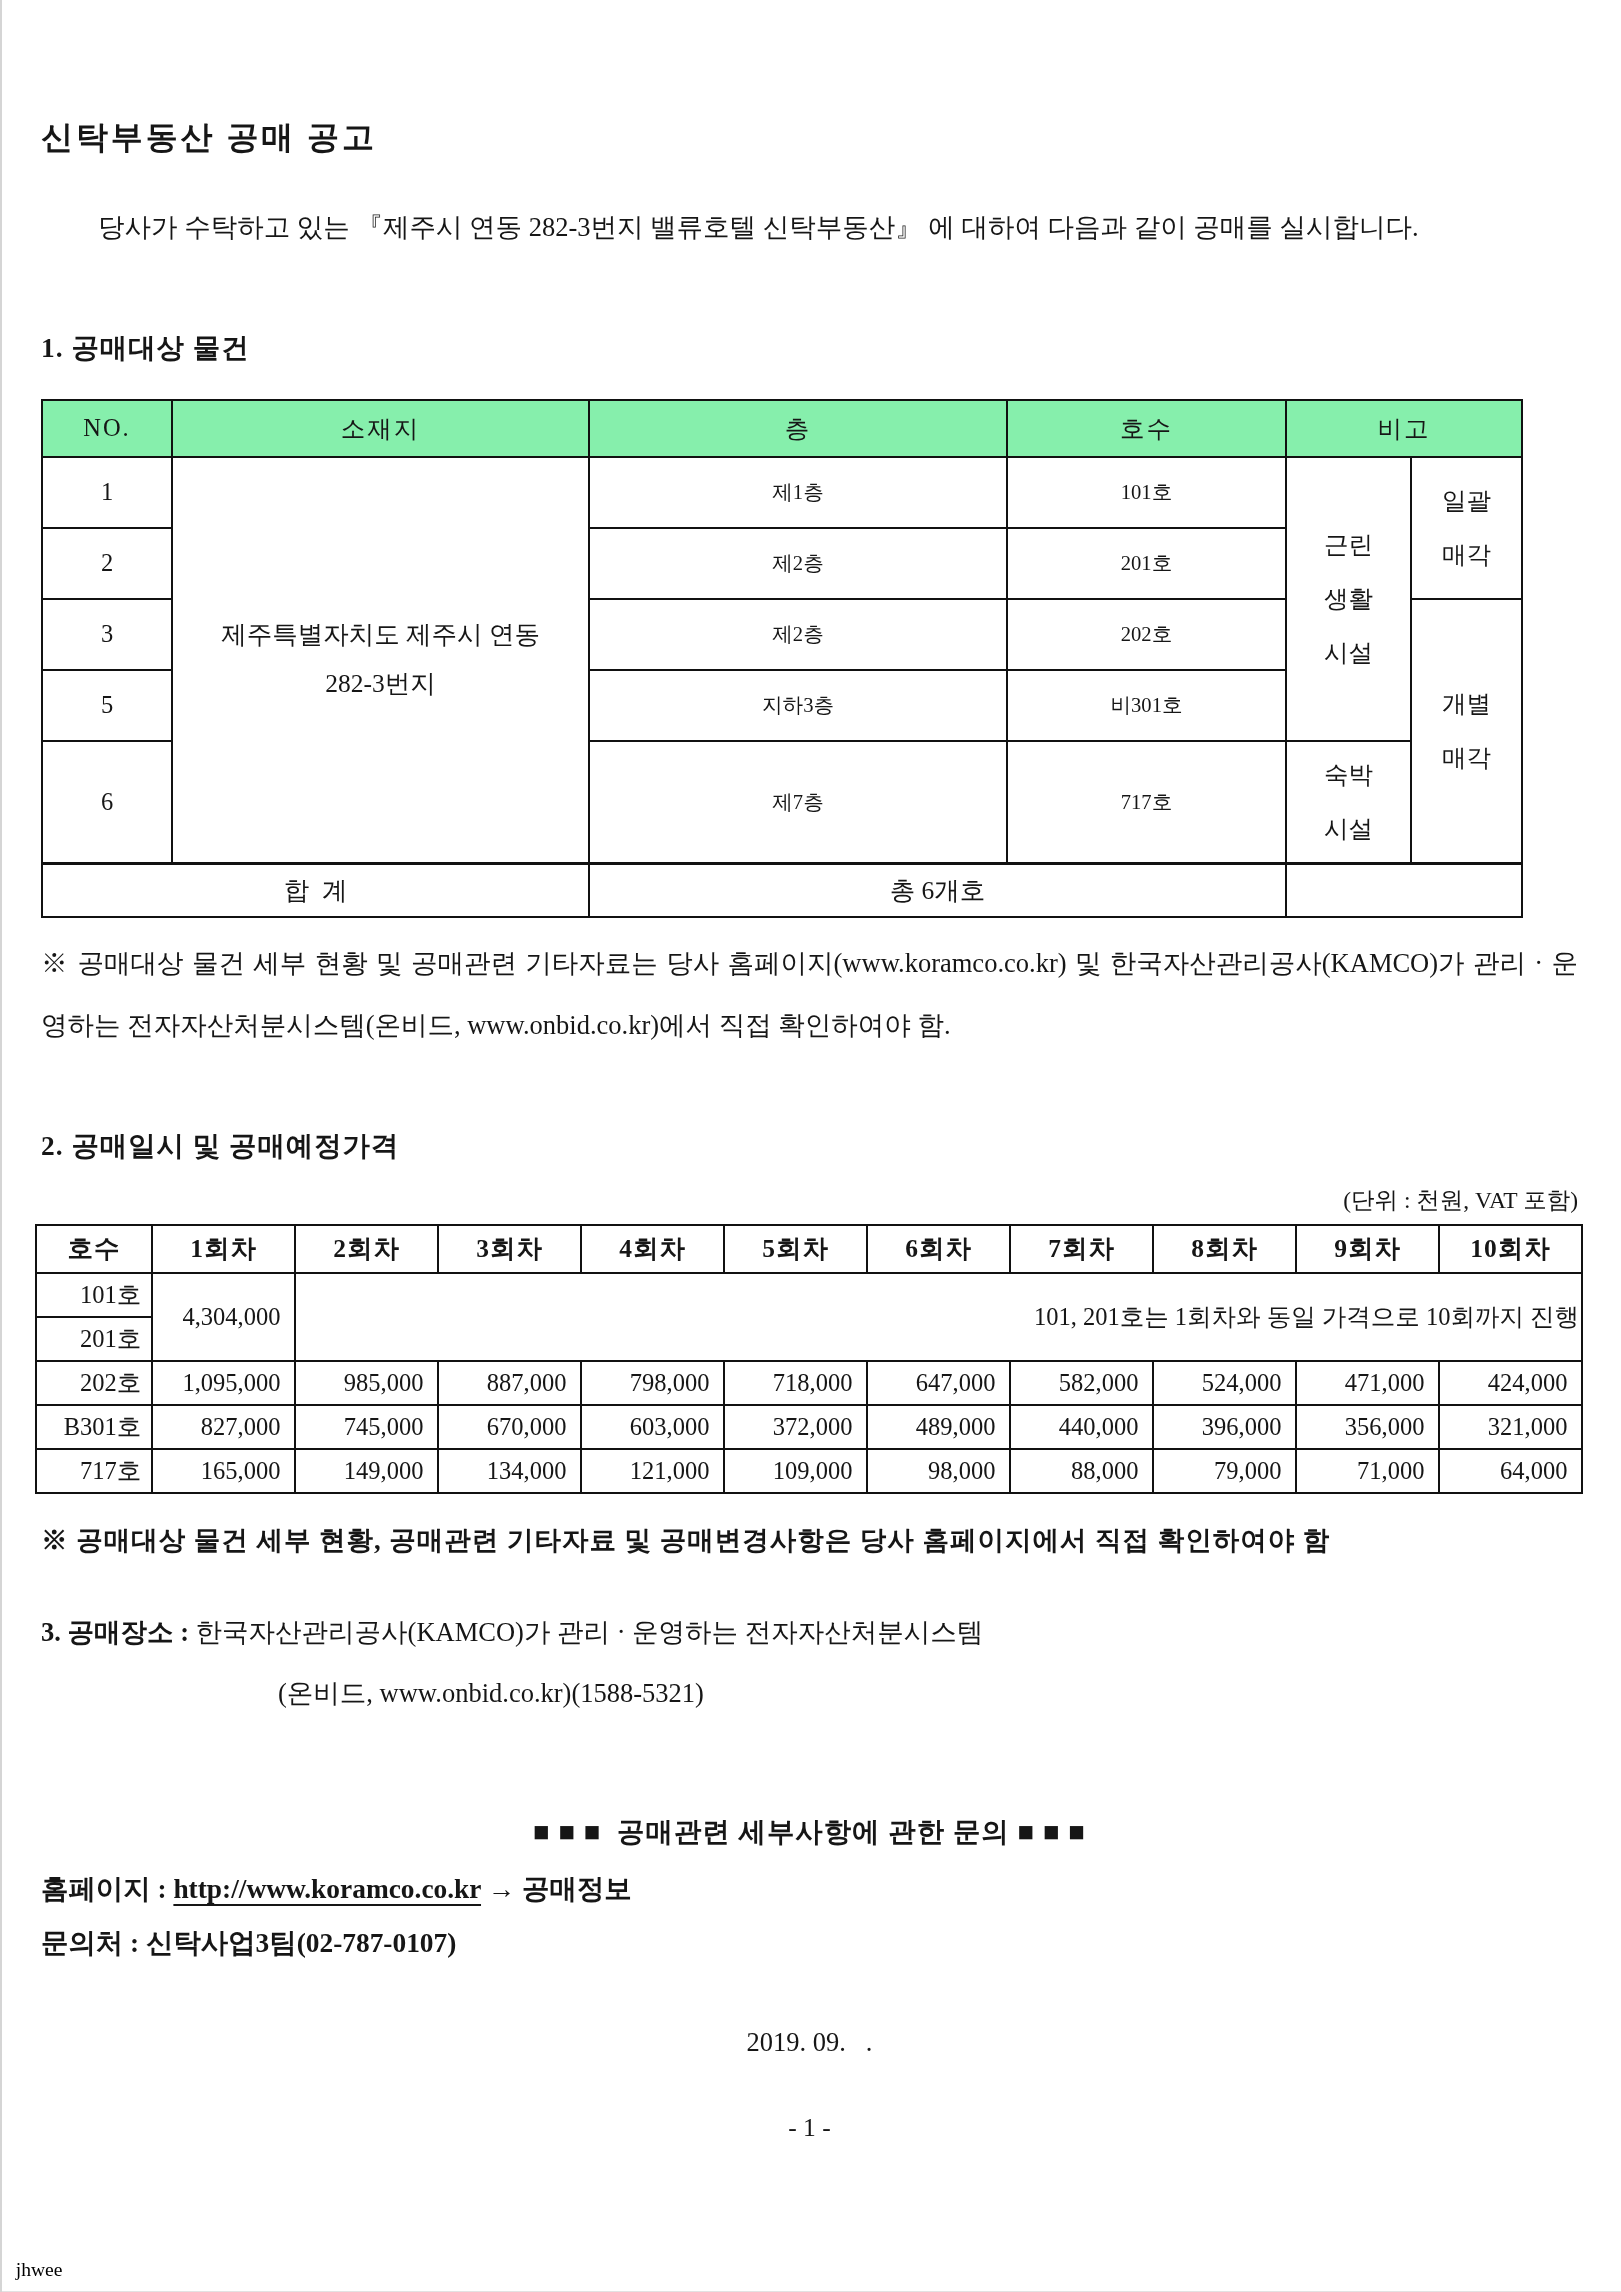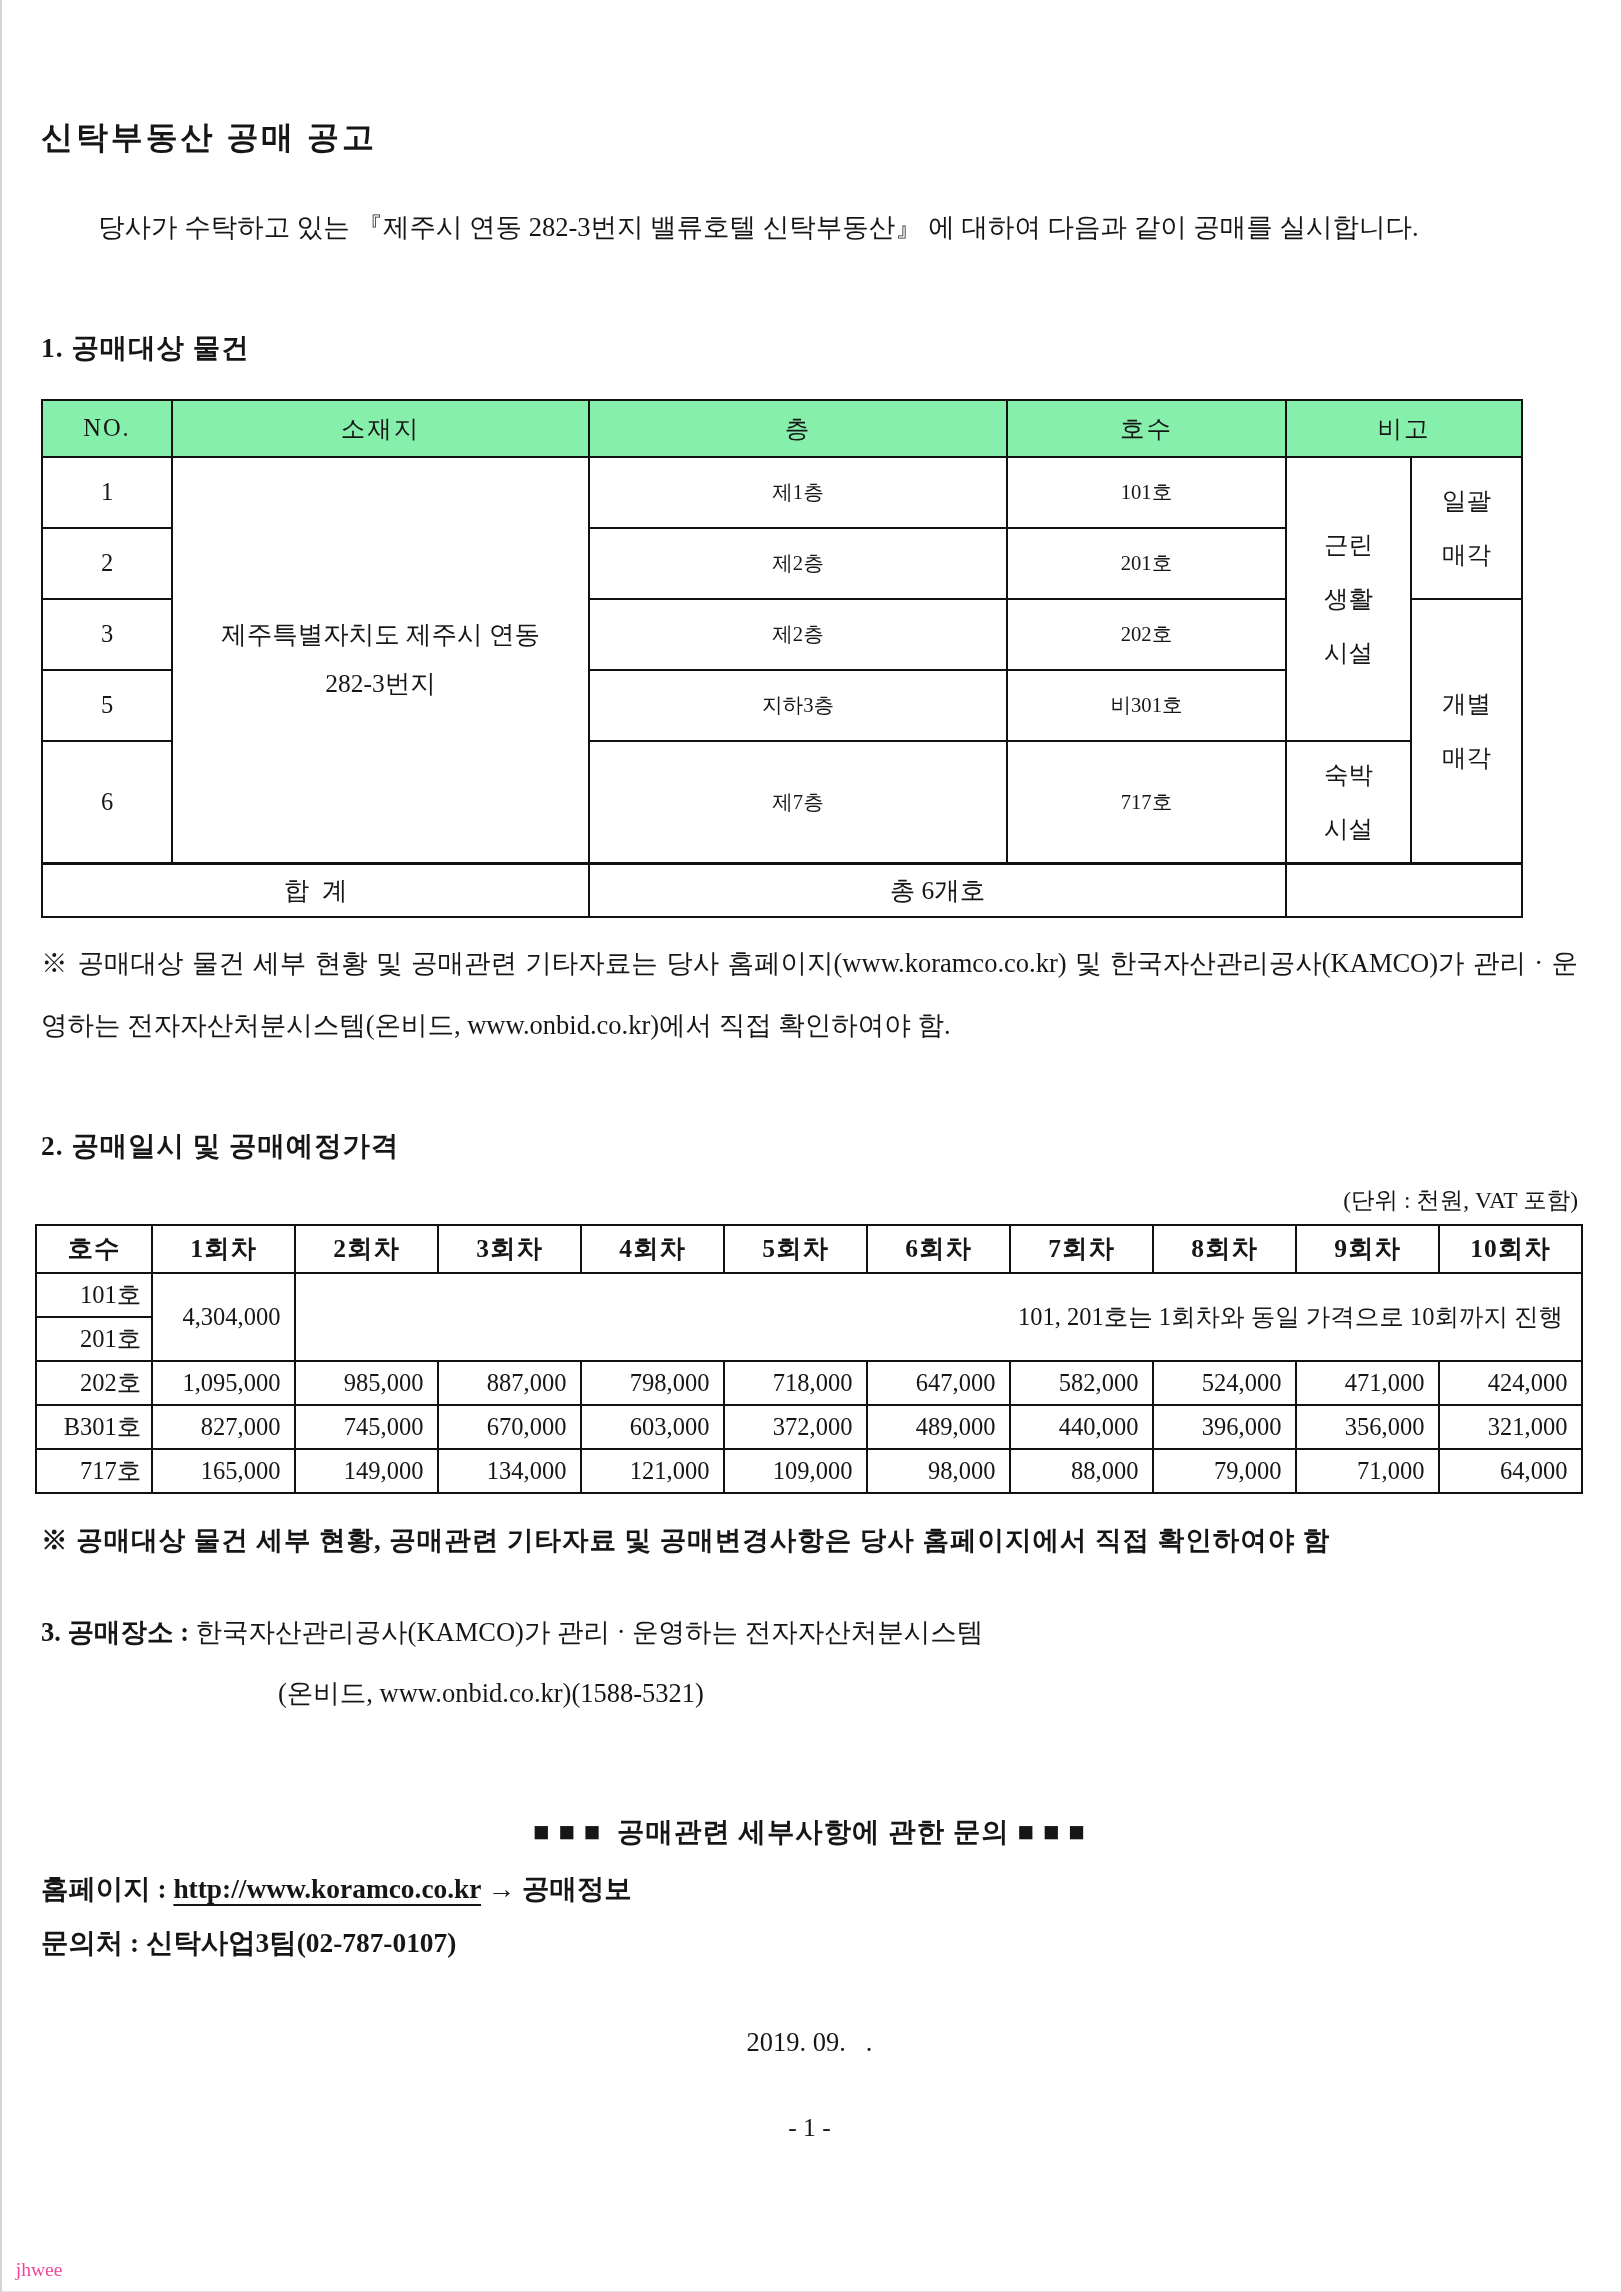--- a/index.html
+++ b/index.html
@@ -66,21 +66,21 @@
     text-align: right;
     font-size: 23.5px;
   }
 
   
   .t2 { margin-top: 7.8px; width: 1547px; margin-left: -5.9px; font-size: 24.5px; }
   .t2 tr.head td { height: 48px; font-weight: bold; font-size: 25.5px; letter-spacing: 1px; }
   .t2 td { height: 44px; }
   .t2 .unit { text-align: right; padding-right: 9.8px; }
   .t2 .num { text-align: right; padding-right: 13.7px; }
-  .t2 .gnote { text-align: right; padding-right: 18px; font-size: 24.5px; }
+  .t2 .gnote { text-align: right; padding-right: 2px; font-size: 24.5px; }
 
   .note2 {
     margin-top: 15.7px;
     font-size: 26.5px;
     font-weight: bold;
     line-height: 2.4;
     text-align: justify;
     letter-spacing: 1px;
   }
 
@@ -98,21 +98,21 @@
   .contact-block { margin-top: 13.7px; font-size: 27.4px; font-weight: bold; line-height: 1.95; }
   .url { font-weight: bold; text-decoration: underline; text-underline-offset: 5.9px; }
 
   .date-line { margin-top: 57px; text-align: center; font-size: 26.5px; }
   .page-num { margin-top: 55px; text-align: center; font-size: 25.5px; }
   .scan-mark {
     position: absolute;
     left: 15.7px;
     bottom: 11.8px;
     font-size: 19.6px;
-    color: #ec4899;
+    color: #000000;
   }
 </style>
 </head>
 <body>
 
 <div class="page">
   <div class="content">
 
     <div class="doc-title">신탁부동산 공매 공고</div>
 

